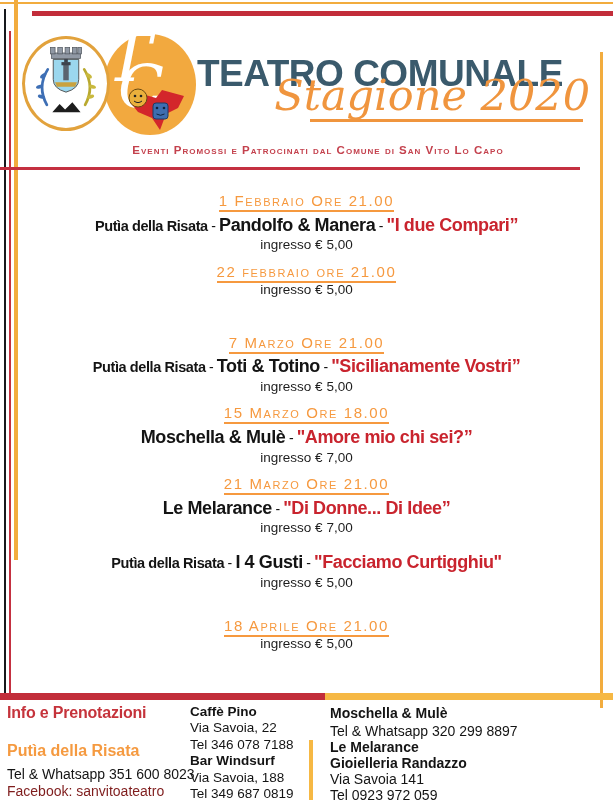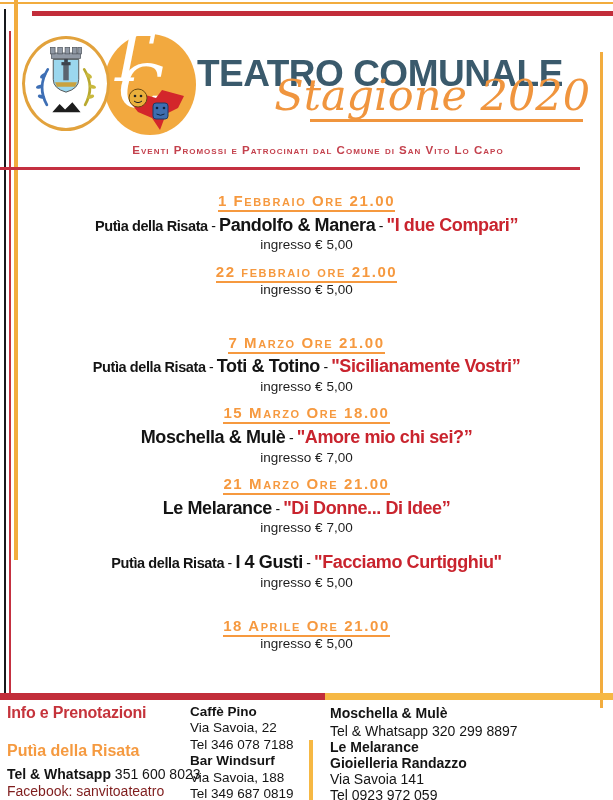--- a/index.html
+++ b/index.html
@@ -32,33 +32,33 @@
 
   
   .main-title{left:197px;top:53px;width:410px;font-size:37px;font-weight:bold;letter-spacing:-0.5px;color:#3a5a6c;white-space:nowrap;}
   .subtitle{left:245px;top:74px;width:345px;text-align:right;font-family:"DejaVu Serif",serif;font-style:italic;font-size:43px;line-height:1;color:#f0953e;white-space:nowrap;}
   .subtitle-underline{left:310px;top:119px;width:273px;height:2.6px;background:#f0953e;}
   .tagline{left:6px;top:144px;width:608px;text-align:center;font-size:11.5px;font-weight:bold;letter-spacing:1px;font-variant:small-caps;color:#c4414d;white-space:nowrap;padding-left:8px;}
 
   
   .events{left:0;top:193px;width:613px;}
   .event{height:70.8px;display:flex;flex-direction:column;align-items:center;}
-  .ev-date{font-size:15px;font-weight:bold;letter-spacing:1.6px;font-variant:small-caps;color:#f6993f;line-height:1.1;}
+  .ev-date{font-size:15px;font-weight:normal;letter-spacing:1.6px;font-variant:small-caps;color:#f6993f;line-height:1.1;}
   .ev-date span{border-bottom:2px solid #f6993f;padding-bottom:1px;}
   .ev-line{margin-top:5px;font-size:18px;font-weight:bold;letter-spacing:-0.4px;color:#141414;white-space:nowrap;line-height:1.15;}
   .ev-venue{font-size:14.5px;}
   .ev-sep{font-size:14px;font-weight:normal;white-space:pre;}
   .ev-title{color:#c9242e;}
   .ev-price{margin-top:3px;font-size:13.5px;color:#1d1d1d;line-height:1.1;}
 
   
   .f-heading{left:7px;top:704px;font-size:16px;font-weight:bold;letter-spacing:-0.2px;color:#c5333b;white-space:nowrap;}
   .f-venue{left:7px;top:742px;font-size:16px;font-weight:bold;color:#f59a40;white-space:nowrap;}
   .f-tel{left:7px;top:766px;font-size:14px;color:#141414;white-space:nowrap;}
-  .f-tel b{font-weight:bold;}
+  .f-tel b{font-weight:normal;}
   .f-fb{left:7px;top:783px;font-size:14px;color:#7f1d1d;white-space:nowrap;}
   .f-col2{left:190px;top:704px;font-size:13.5px;line-height:16.4px;color:#141414;}
   .f-col2 .bold{font-weight:bold;}
   .f-col3{left:330px;top:705px;font-size:14px;line-height:16px;color:#141414;}
   .f-col3 .bold{font-weight:bold;}
   .f-col3 .gap{margin-top:2px;}
 </style>
 </head>
 <body>
 

